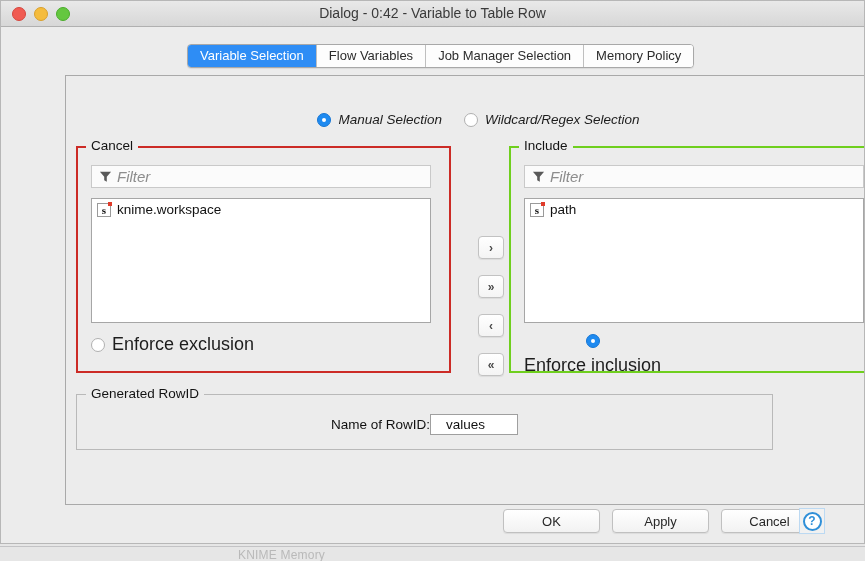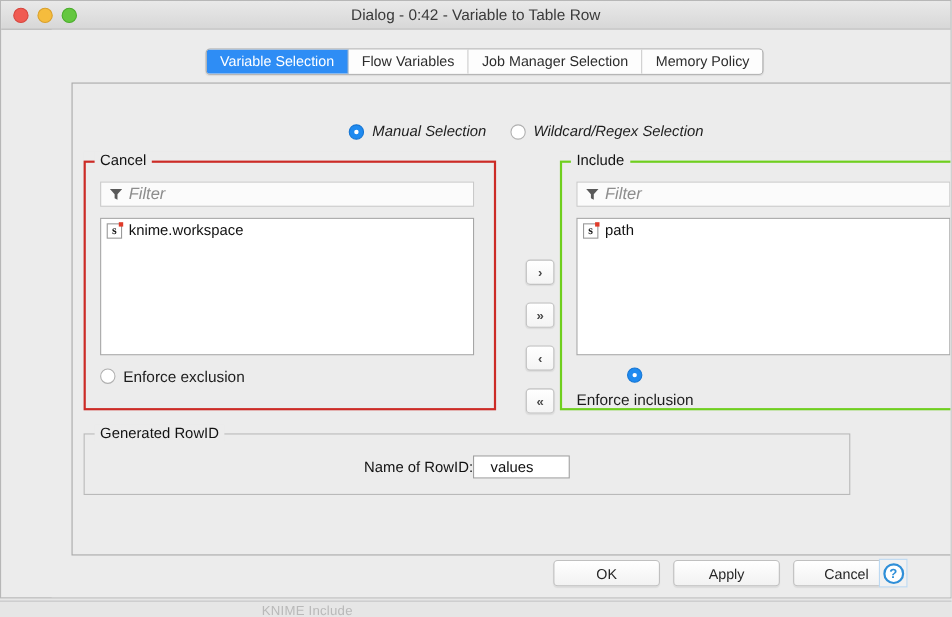--- a/index.html
+++ b/index.html
@@ -180,21 +180,21 @@
   .vicon::after {
     content: ""; position: absolute;
     right: -2px; top: -2px;
     width: 4px; height: 4px; background: #e03b2a;
   }
 
   
   .enforce {
     position: absolute;
     display: flex; align-items: center; gap: 7px;
-    font-size: 14px; color: #1d1d1d;
+    font-size: 18px; color: #1d1d1d;
   }
 
   
   #xferbtns {
     position: absolute; left: 412px; top: 160px;
     display: flex; flex-direction: column; gap: 16px; align-items: center;
   }
   .xbtn {
     width: 26px; height: 23px;
     background: linear-gradient(to bottom,#ffffff 0%,#f4f4f4 100%);
@@ -263,21 +263,21 @@
     font-size: 12px; font-weight: bold; color: #2f8fd8;
     box-sizing: border-box;
     background: #ffffff;
   }
 </style>
 </head>
 <body>
 
 <div id="backdrop">
   <div id="bg-console-rule"></div>
-  <div id="bg-console-text">KNIME Include</div>
+  <div id="bg-console-text">KNIME Memory</div>
 </div>
 
 <div id="dialog">
 
   <div id="titlebar">
     <div id="traffic">
       <div class="light red"></div>
       <div class="light yellow"></div>
       <div class="light green"></div>
     </div>

